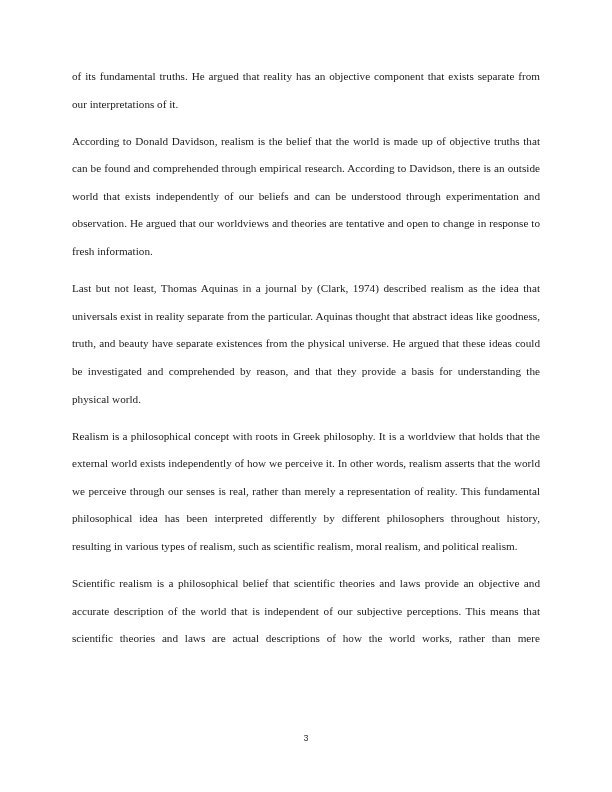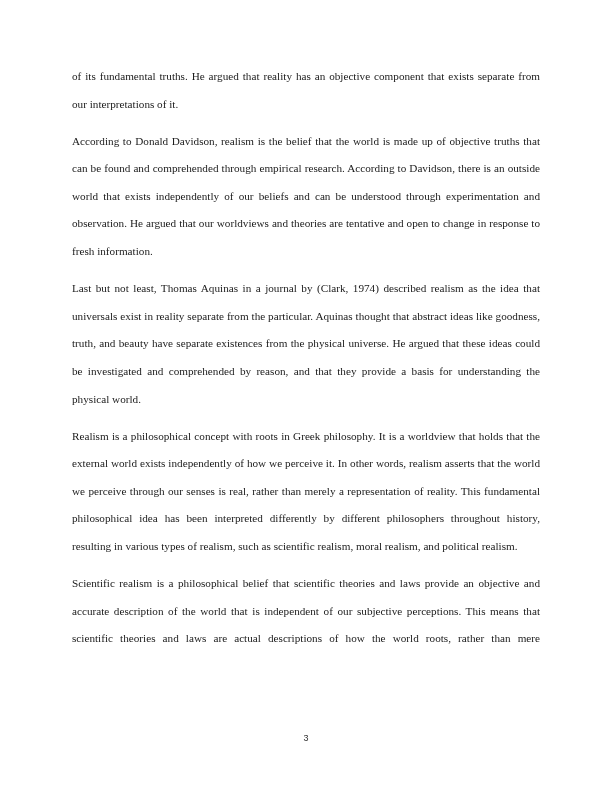--- a/index.html
+++ b/index.html
@@ -26,16 +26,16 @@
 </style>
 </head>
 <body>
 
 <div class="page">
   <div class="body-text">
     <p class="para">of its fundamental truths. He argued that reality has an objective component that exists separate from our interpretations of it.</p>
     <p class="para">According to Donald Davidson, realism is the belief that the world is made up of objective truths that can be found and comprehended through empirical research. According to Davidson, there is an outside world that exists independently of our beliefs and can be understood through experimentation and observation. He argued that our worldviews and theories are tentative and open to change in response to fresh information.</p>
     <p class="para">Last but not least, Thomas Aquinas in a journal by (Clark, 1974) described realism as the idea that universals exist in reality separate from the particular. Aquinas thought that abstract ideas like goodness, truth, and beauty have separate existences from the physical universe. He argued that these ideas could be investigated and comprehended by reason, and that they provide a basis for understanding the physical world.</p>
     <p class="para">Realism is a philosophical concept with roots in Greek philosophy. It is a worldview that holds that the external world exists independently of how we perceive it. In other words, realism asserts that the world we perceive through our senses is real, rather than merely a representation of reality. This fundamental philosophical idea has been interpreted differently by different philosophers throughout history, resulting in various types of realism, such as scientific realism, moral realism, and political realism.</p>
-    <p class="para" style="text-align-last: justify;">Scientific realism is a philosophical belief that scientific theories and laws provide an objective and accurate description of the world that is independent of our subjective perceptions. This means that scientific theories and laws are actual descriptions of how the world roots, rather than mere</p>
+    <p class="para" style="text-align-last: justify;">Scientific realism is a philosophical belief that scientific theories and laws provide an objective and accurate description of the world that is independent of our subjective perceptions. This means that scientific theories and laws are actual descriptions of how the world works, rather than mere</p>
   </div>
   <div class="page-number">3</div>
 </div>
 
 </body></html>

